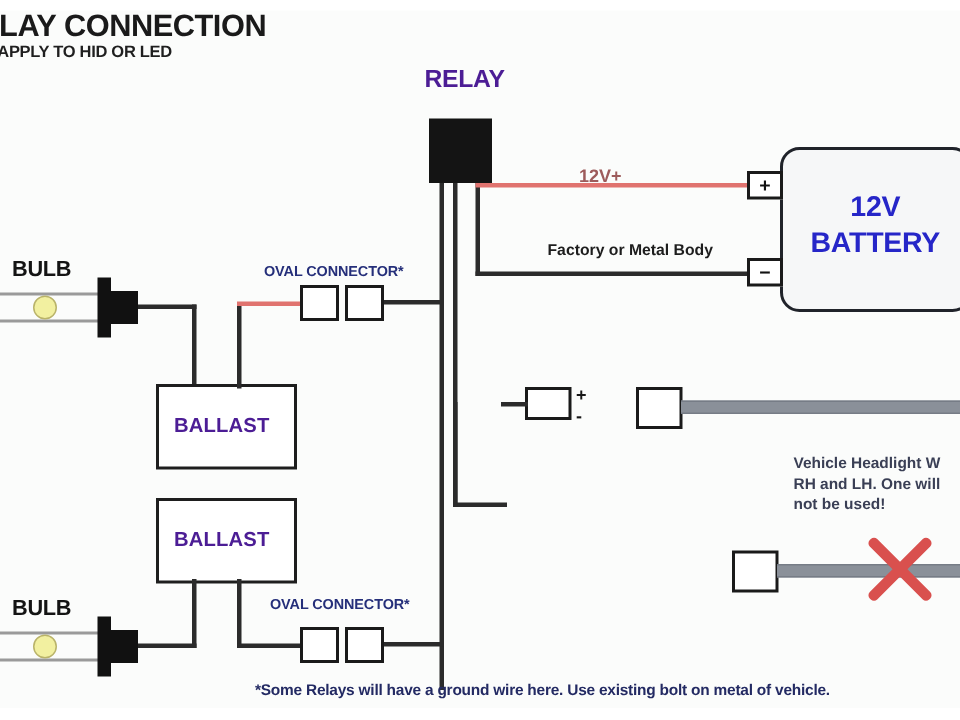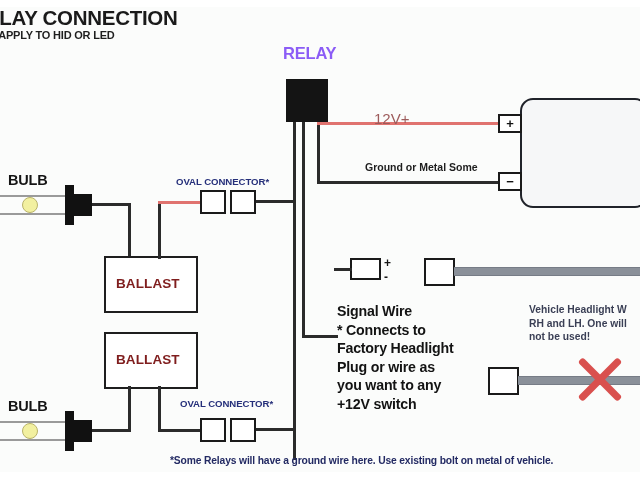--- a/index.html
+++ b/index.html
@@ -39,51 +39,51 @@
     left: -12px; top: 29px;
     font-size: 11px;
     font-weight: bold;
     color: #1f1f1f;
     letter-spacing: -0.2px;
   }
   #relay-label {
     left: 283px; top: 44px;
     font-size: 16.5px;
     font-weight: bold;
-    color: #8b5cf6;
+    color: #4c1d95;
     letter-spacing: -0.2px;
   }
   .bulb-label {
     font-size: 14.5px;
     font-weight: bold;
     color: #141414;
     letter-spacing: -0.2px;
   }
   #bulb-label-top { left: 8px; top: 172px; }
   #bulb-label-bottom { left: 8px; top: 398px; }
 
   .ballast-label {
     font-size: 13.5px;
     font-weight: bold;
-    color: #7f1d1d;
+    color: #4c1d95;
     letter-spacing: 0.1px;
   }
   .oval-label {
     font-size: 9.6px;
     font-weight: bold;
     color: #252f7a;
     letter-spacing: -0.05px;
   }
   #oval-label-top { left: 176px; top: 176px; }
   #oval-label-bottom { left: 180px; top: 398px; }
 
   #label-12v {
-    left: 374px; top: 110px;
-    font-size: 15px;
-    font-weight: normal;
+    left: 386px; top: 110px;
+    font-size: 12px;
+    font-weight: bold;
     color: #9d5b5b;
   }
   #label-ground {
     left: 365px; top: 161px;
     font-size: 10.5px;
     font-weight: bold;
     color: #1d1d1d;
   }
   #battery-text {
     position: absolute;
@@ -246,25 +246,27 @@
   <div id="relay-body"></div>
 
   <div class="wire" style="left:293px; top:122px; width:3.4px; height:338px;"></div>
   <div class="wire" style="left:302px; top:122px; width:3.4px; height:216px;"></div>
   <div class="wire" style="left:317px; top:122px; width:3.4px; height:62px;"></div>
 
   <div class="wire-red" style="left:317px; top:122px; width:205px; height:3.2px;"></div>
   <div class="txt" id="label-12v">12V+</div>
 
   <div class="wire" style="left:317px; top:181px; width:205px; height:3.2px;"></div>
-  <div class="txt" id="label-ground">Ground or Metal Some</div>
+  <div class="txt" id="label-ground">Factory or Metal Body</div>
 
   <div id="battery-body"></div>
   <div class="term-box" style="left:498px; top:114px;">+</div>
   <div class="term-box" style="left:498px; top:172px;">−</div>
+  <div id="battery-text" style="white-space:pre;">12V
+BATTERY</div>
 
   <div class="txt bulb-label" id="bulb-label-top">BULB</div>
   <div class="bulb-glass" style="left:0px; top:192px;">
     <div class="bulb-line" style="top:3px;"></div>
     <div class="bulb-line" style="top:21px;"></div>
     <div class="bulb-glow"></div>
   </div>
   <div class="bulb-base-v" style="left:65px; top:185px;"></div>
   <div class="bulb-base-h" style="left:74px; top:194px;"></div>
 
@@ -305,26 +307,20 @@
   <div class="conn-box" style="left:230px; top:418px; width:26px; height:24px;"></div>
   <div class="wire" style="left:256px; top:428px; width:40px; height:3.2px;"></div>
 
   <div class="wire" style="left:302px; top:335px; width:36px; height:3.2px;"></div>
   <div class="conn-box" style="left:350px; top:258px; width:31px; height:22px;"></div>
   <div class="wire" style="left:334px; top:268px; width:18px; height:3.2px;"></div>
   <div class="wire" style="left:302px; top:268px; width:3.2px; height:70px;"></div>
   <div class="pm-sign" style="left:384px; top:256px;">+</div>
   <div class="pm-sign" style="left:384px; top:270px;">-</div>
 
-  <div id="signal-block" style="white-space:pre;">Signal Wire
-* Connects to
-Factory Headlight
-Plug or wire as
-you want to any
-+12V switch</div>
 
   <div class="conn-box" style="left:424px; top:258px; width:31px; height:28px;"></div>
   <div class="gray-wire" style="left:454px; top:267px; width:186px;"></div>
 
   <div id="warn-block" style="white-space:pre;">Vehicle Headlight W
 RH and LH. One will
 not be used!</div>
   <div class="conn-box" style="left:488px; top:367px; width:31px; height:28px;"></div>
   <div class="gray-wire" style="left:518px; top:376px; width:122px;"></div>
   <div id="red-x">

